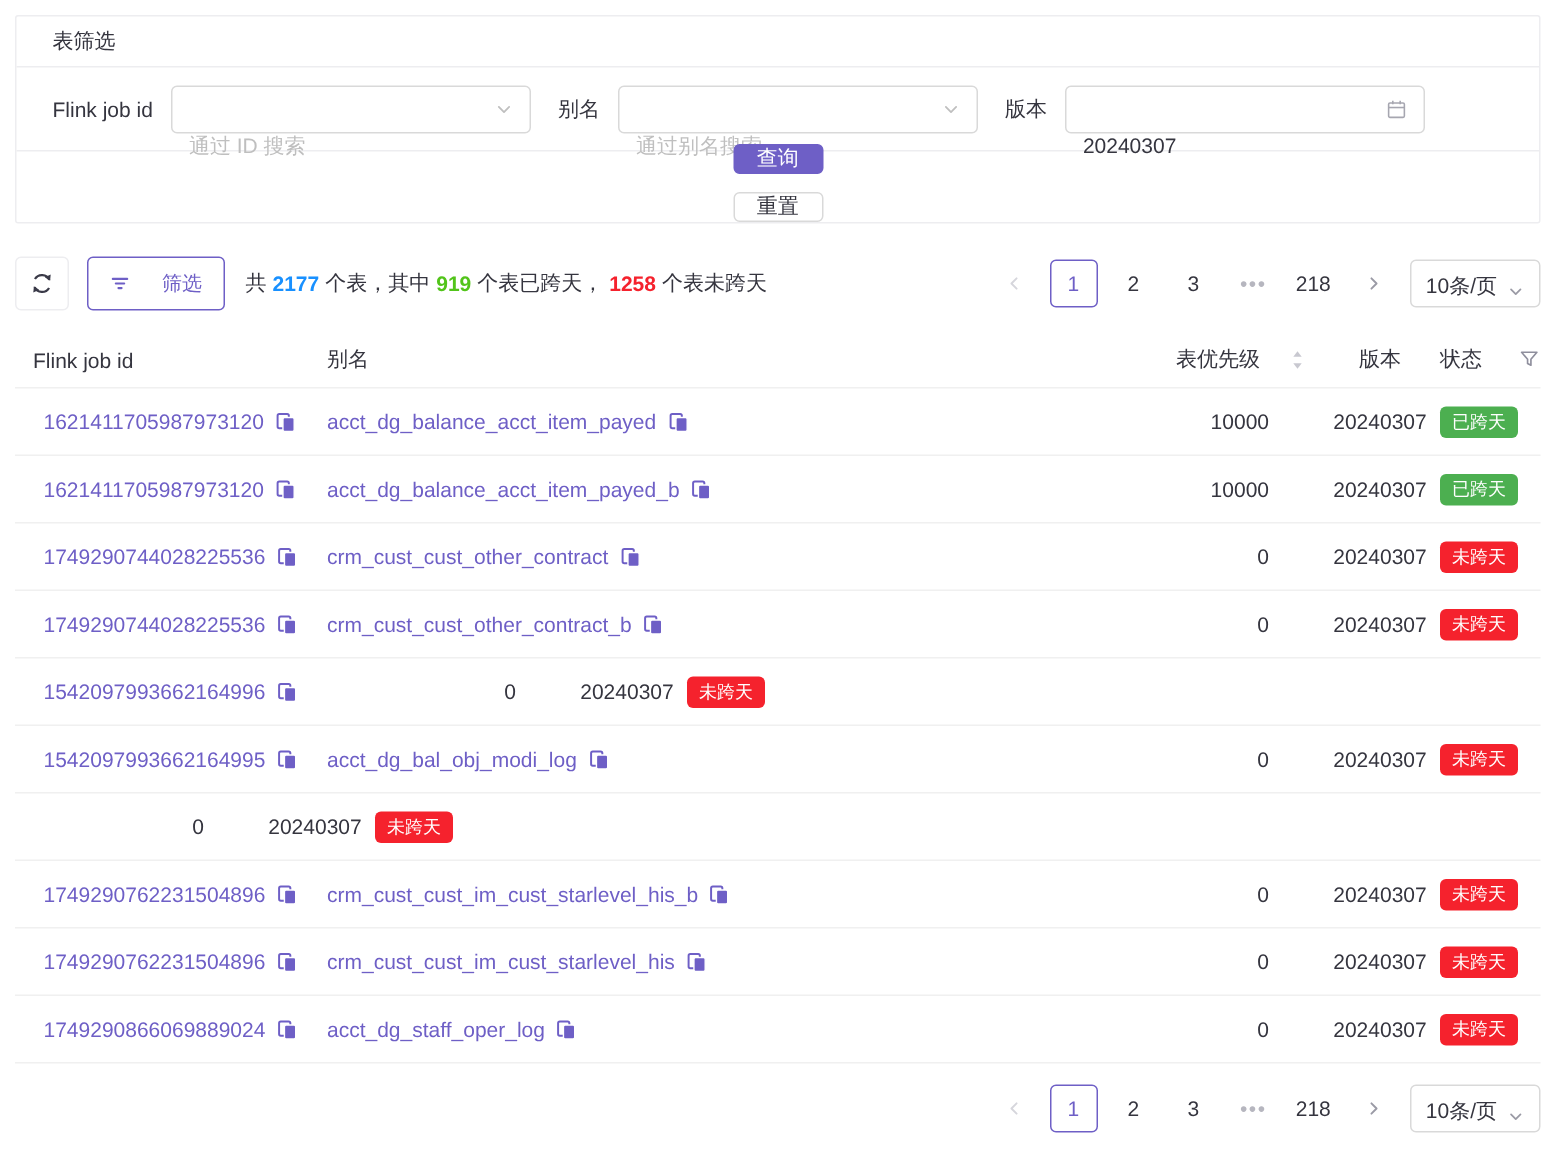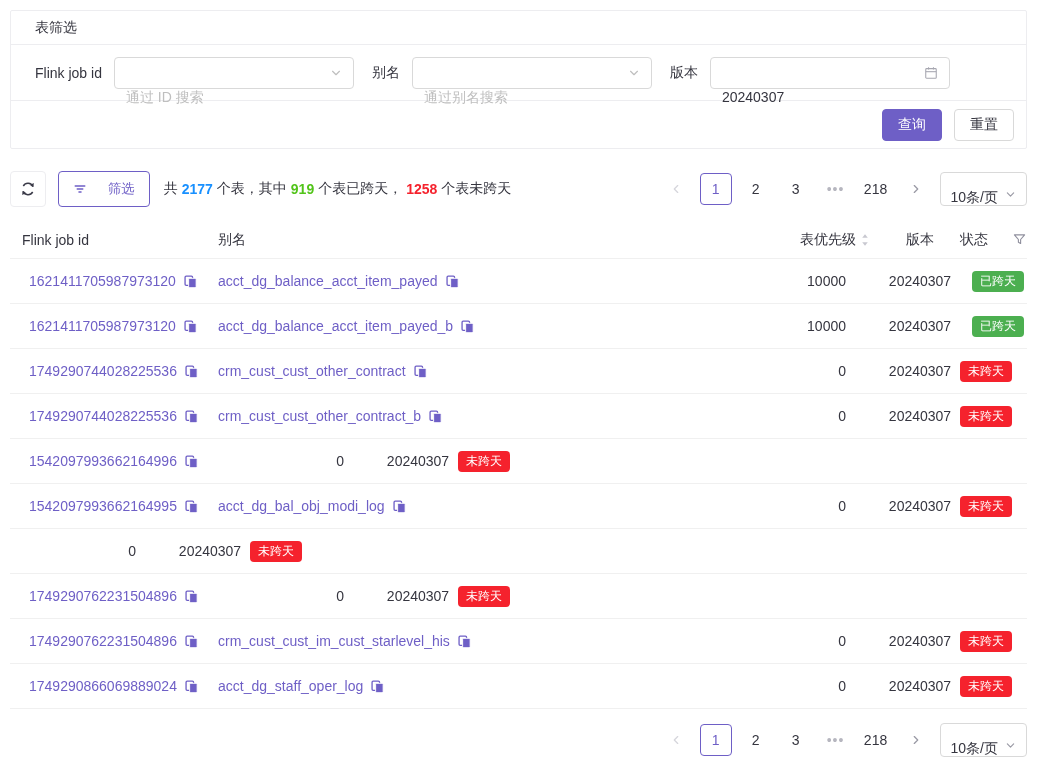--- a/index.html
+++ b/index.html
@@ -27,21 +27,21 @@
   
   .card{margin:10px 10px 0;border:1px solid var(--divider);border-radius:2px;}
   .card-title{height:34px;display:flex;align-items:center;padding:0 24px;border-bottom:1px solid var(--divider);}
   .filter-row{height:56px;display:flex;align-items:center;padding:0 24px;border-bottom:1px solid var(--divider);}
   .f-label{margin-right:12px;white-space:nowrap;}
   .f-label + .box{margin-right:18px;}
   .box{width:240px;height:32px;border:1px solid var(--border);border-radius:4px;display:flex;align-items:center;padding:0 11px;background:#fff;}
   .box input{flex:1;border:none;outline:none;padding:0;font:inherit;color:var(--text);background:transparent;min-width:0;margin-top:48px;}
   .box input::placeholder{color:var(--placeholder);}
   .box .suffix{display:flex;align-items:center;margin-left:8px;color:var(--placeholder);}
-  .btn-row{height:47px;display:flex;align-items:center;justify-content:flex-end;gap:12px;padding:0 12px;}
+  .btn-row{height:47px;display:flex;align-items:center;justify-content:flex-end;gap:12px;padding:0 12px;flex-direction:column;}
   .btn{height:32px;padding:0 15px;border-radius:4px;font-size:14px;display:inline-flex;align-items:center;justify-content:center;cursor:pointer;user-select:none;}
   .btn-primary{background:var(--primary);border:1px solid var(--primary);color:#fff;}
   .btn-default{background:#fff;border:1px solid var(--border);color:var(--text);}
   
   .toolbar{margin:22px 10px 0;display:flex;align-items:center;}
   .icon-btn{width:36px;height:36px;border:1px solid var(--divider);border-radius:4px;background:#fff;display:flex;align-items:center;justify-content:center;cursor:pointer;}
   .filter-btn{height:36px;margin-left:12px;padding:0 14px;border:1px solid var(--primary);border-radius:4px;background:#fff;color:var(--primary);display:inline-flex;align-items:center;gap:21px;cursor:pointer;}
   .summary{margin-left:14px;display:flex;align-items:center;white-space:pre;}
   .sum-num{font-weight:600;margin:0 4px;}
   .sum-total{color:var(--blue);}
@@ -49,37 +49,37 @@
   .sum-uncrossed{color:var(--red);text-align:center;}
   
   .pager-slot{margin-left:auto;}
   .pagination{display:flex;align-items:center;gap:8px;}
   .pg-item{min-width:32px;height:32px;display:flex;align-items:center;justify-content:center;border-radius:4px;cursor:pointer;background:#fff;}
   .pg-page{border:1px solid transparent;}
   .pg-active{border:1px solid var(--primary);color:var(--primary);}
   .pg-arrow{color:var(--muted);}
   .pg-arrow.disabled{color:var(--disabled);}
   .pg-ellipsis{color:#b6b6bf;letter-spacing:1px;}
-  .pg-size{height:32px;border:1px solid var(--border);border-radius:4px;display:flex;align-items:flex-start;gap:7px;padding:16px 10px;cursor:pointer;}
+  .pg-size{height:32px;border:1px solid var(--border);border-radius:4px;display:flex;align-items:flex-end;gap:7px;padding:4px 10px;cursor:pointer;}
   .pg-size .chev{color:var(--muted);display:flex;}
   
   .table{margin:14px 10px 0;}
   .thead{display:flex;align-items:center;height:38px;border-bottom:1px solid var(--row_line);font-weight:500;}
   .trow{display:flex;align-items:center;height:45px;border-bottom:1px solid var(--row_line);}
   .col-id{flex:0 0 208px;padding-left:12px;display:flex;align-items:center;}
   .trow .col-id{padding-left:19px;}
   .col-alias{flex:1;display:flex;align-items:center;}
   .col-priority{flex:0 0 160px;display:flex;align-items:center;justify-content:flex-end;padding-right:34px;}
-  .thead .col-priority{padding-right:10px;gap:4px;}
+  .thead .col-priority{padding-right:10px;gap:20px;}
   .col-version{flex:0 0 80px;display:flex;align-items:center;justify-content:center;}
   .col-status{flex:0 0 67px;display:flex;align-items:center;gap:25px;}
   .link{color:var(--primary);text-decoration:none;cursor:pointer;}
   .copy-icon{display:inline-flex;margin-left:7px;color:var(--primary);cursor:pointer;}
   .badge{display:inline-block;padding:3px 8px;border-radius:4px;color:#fff;font-size:12px;line-height:1.25;white-space:nowrap;}
-  .badge-green{background:var(--badge_green);margin-left:12px;}
+  .badge-green{background:var(--badge_green);}
   .badge-red{background:var(--badge_red);}
   .sorter{display:flex;flex-direction:column;line-height:0;cursor:pointer;}
   .funnel{display:flex;color:#8f8f9d;cursor:pointer;}
   
   .bottom-pager{margin:14px 10px 0;display:flex;justify-content:flex-end;}
 </style>
 </head>
 <body>
 
 <div class="card">
@@ -370,20 +370,29 @@
   <div class="trow">
     <div class="col-id">
       <a class="link">1749290762231504896</a>
       <span class="copy-icon">
         <svg width="15" height="15" viewBox="0 0 16 16">
               <rect x="2.2" y="2.2" width="8" height="10" rx="1.2" fill="none" stroke="currentColor" stroke-width="1.4"></rect>
               <rect x="6" y="4.6" width="8" height="10" rx="1.2" fill="currentColor" stroke="#fff" stroke-width="1"></rect>
             </svg>
       </span>
     </div>
+    <div class="col-alias">
+      <a class="link">crm_cust_cust_im_cust_starlevel_his_b</a>
+      <span class="copy-icon">
+        <svg width="15" height="15" viewBox="0 0 16 16">
+              <rect x="2.2" y="2.2" width="8" height="10" rx="1.2" fill="none" stroke="currentColor" stroke-width="1.4"></rect>
+              <rect x="6" y="4.6" width="8" height="10" rx="1.2" fill="currentColor" stroke="#fff" stroke-width="1"></rect>
+            </svg>
+      </span>
+    </div>
     <div class="col-priority">0</div>
     <div class="col-version">20240307</div>
     <div class="col-status">
       <span class="badge badge-red">未跨天</span>
     </div>
   </div>
 
   <div class="trow">
     <div class="col-id">
       <a class="link">1749290762231504896</a>

